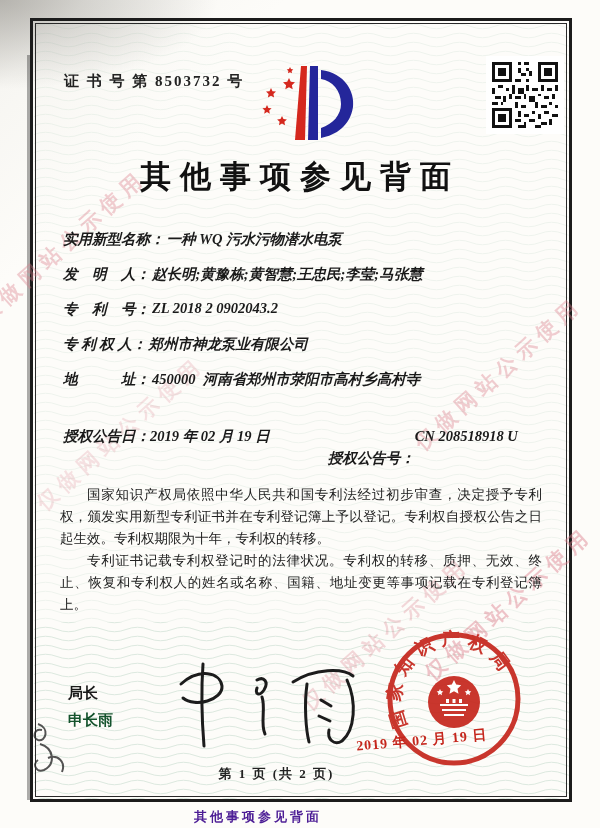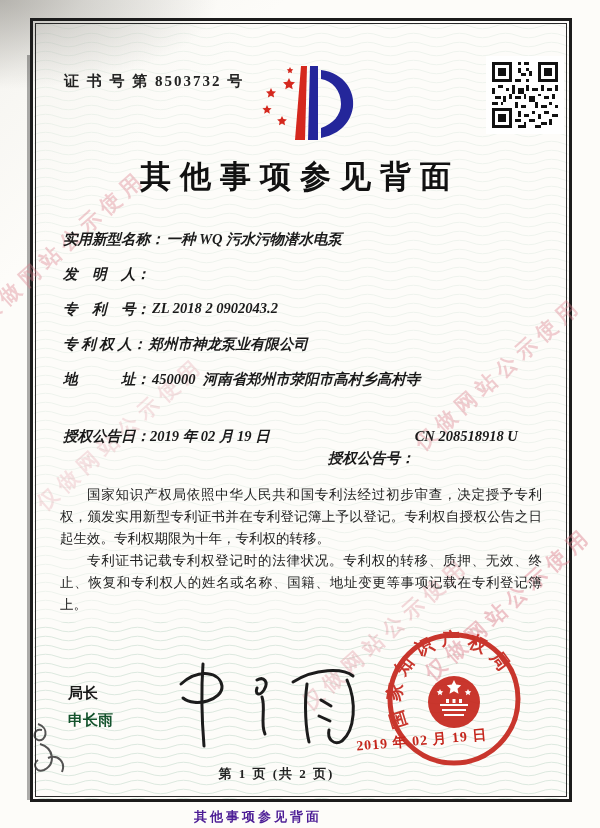--- a/index.html
+++ b/index.html
@@ -166,20 +166,21 @@
 
   <div id="title">其他事项参见背面</div>
 
   <div id="fields">
     <div class="frow">
       <span class="flabel">实用新型名称：</span>
       <span class="fvalue">一种 WQ 污水污物潜水电泵</span>
     </div>
     <div class="frow">
       <span class="flabel">发　明　人：</span>
+      <span class="fvalue">赵长明;黄豫栋;黄智慧;王忠民;李莹;马张慧</span>
     </div>
     <div class="frow">
       <span class="flabel">专　利　号：</span>
       <span class="fvalue">ZL 2018 2 0902043.2</span>
     </div>
     <div class="frow">
       <span class="flabel">专 利 权 人：</span>
       <span class="fvalue">郑州市神龙泵业有限公司</span>
     </div>
     <div class="frow">

